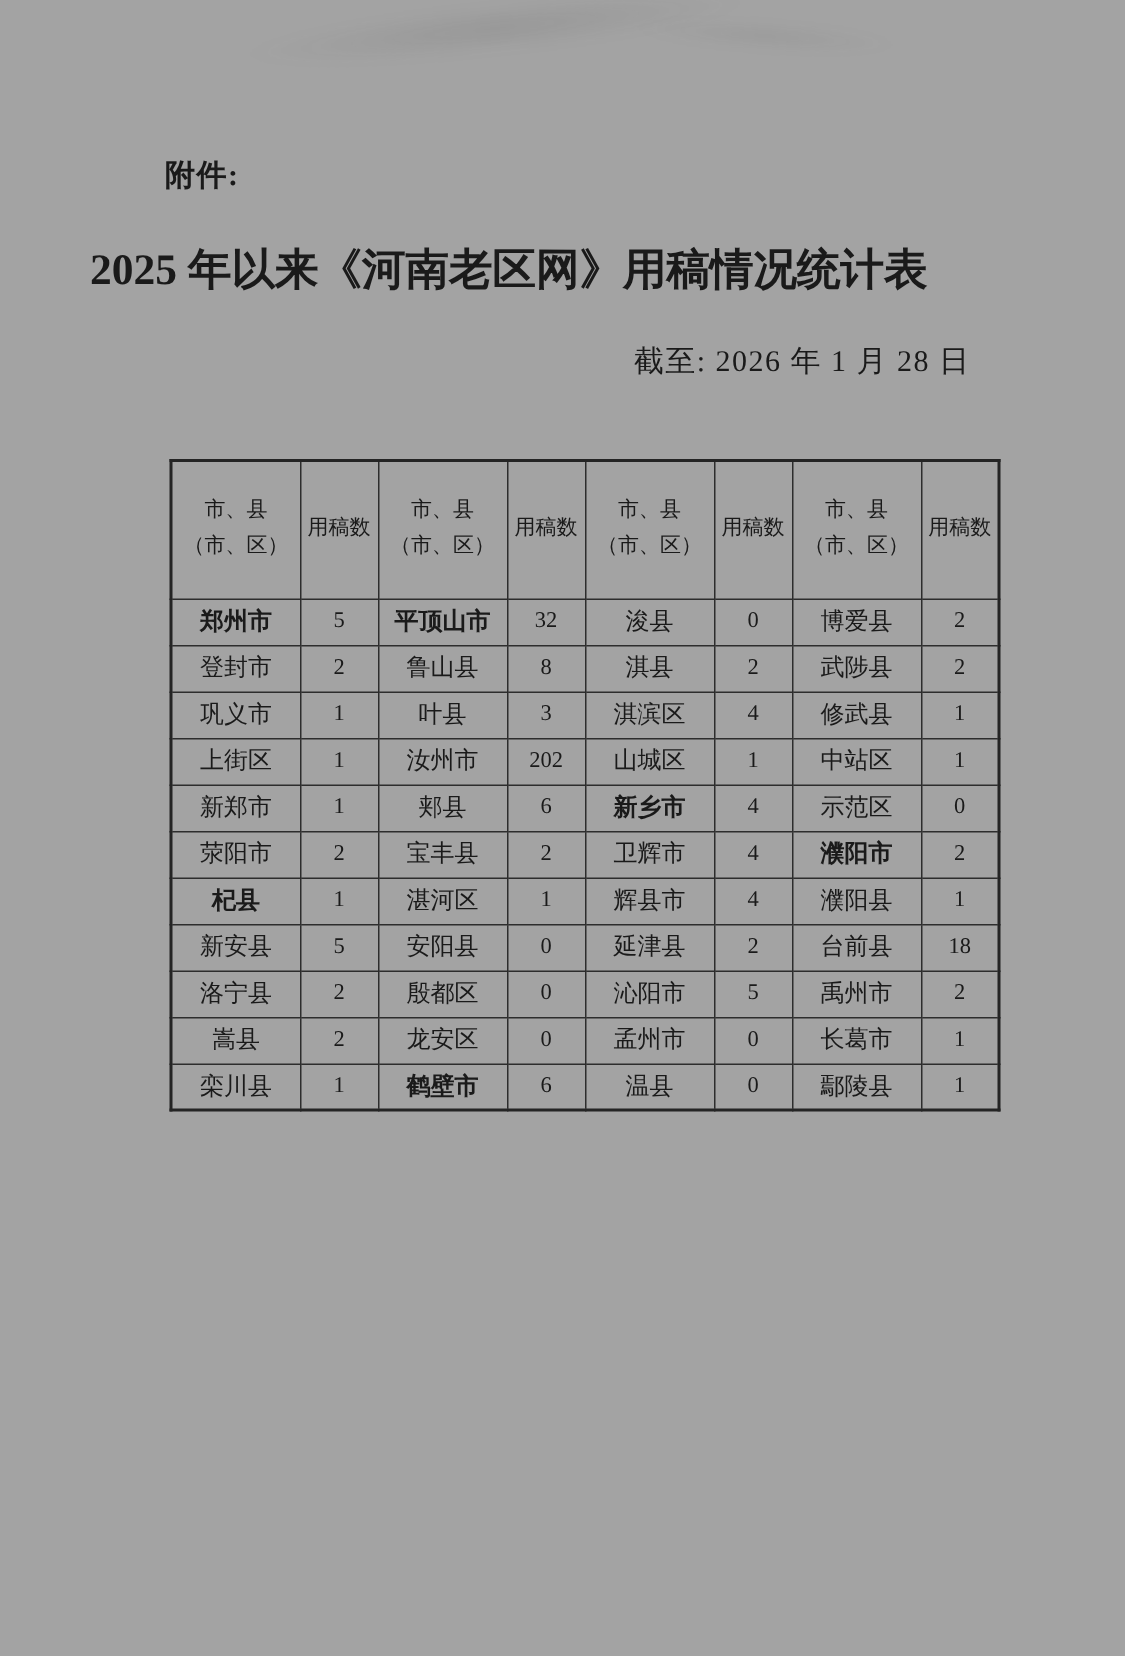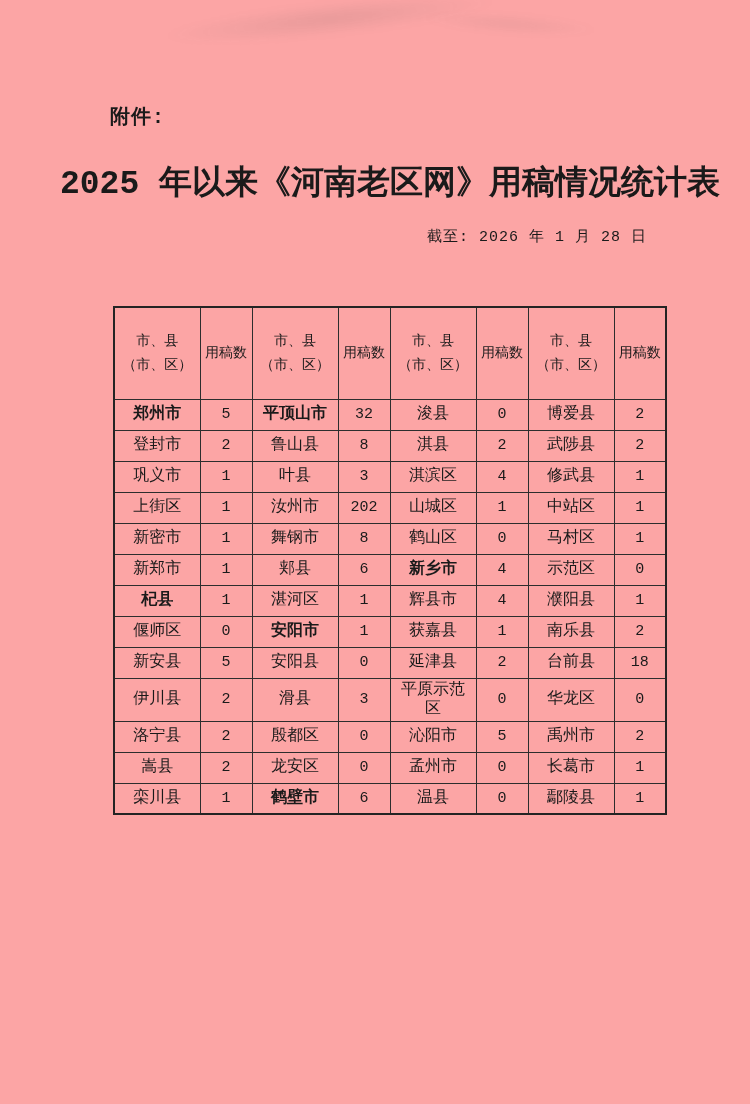--- a/index.html
+++ b/index.html
@@ -5,23 +5,23 @@
   html, body {
     margin: 0;
     padding: 0;
     background: #e9e9e7;
   }
   .page {
     position: relative;
     width: 750px;
     height: 1104px;
     margin: 0 auto;
-    background: #fca5a5;
+    background: #a3a3a3;
     overflow: hidden;
-    font-family: Liberation Mono, monospace;
+    font-family: Liberation Serif, serif;
     color: #1a1a1a;
   }
   
   .scan-noise-1 {
     position: absolute; top: 2px; left: 160px; width: 340px; height: 34px;
     background: radial-gradient(ellipse at center, rgba(60,60,60,0.10), rgba(0,0,0,0) 70%);
     filter: blur(3px); transform: rotate(-6deg);
   }
   .scan-noise-2 {
     position: absolute; top: 14px; left: 420px; width: 180px; height: 20px;
@@ -32,30 +32,30 @@
     position: absolute;
     left: 110px; top: 103px;
     font-size: 20px;
     font-weight: 700;
     letter-spacing: 1px;
   }
   .title {
     position: absolute;
     left: 60px; top: 160px; width: 630px;
     margin: 0;
-    text-align: right;
-    font-size: 33px;
+    text-align: left;
+    font-size: 29px;
     font-weight: 700;
     letter-spacing: 0px;
     white-space: nowrap;
   }
   .asof {
     position: absolute;
     top: 227px; right: 103px;
-    font-size: 15px;
+    font-size: 20px;
     letter-spacing: 1px;
   }
   table.stats {
     position: absolute;
     left: 113px; top: 306px;
     width: 552px;
     border-collapse: collapse;
     table-layout: fixed;
     border: 2px solid #242424;
   }
@@ -153,80 +153,60 @@
           <td class="region">上街区</td>
           <td class="count">1</td>
           <td class="region">汝州市</td>
           <td class="count">202</td>
           <td class="region">山城区</td>
           <td class="count">1</td>
           <td class="region">中站区</td>
           <td class="count">1</td>
         </tr>
         <tr>
-          <td class="region">新密市</td>
-          <td class="count">1</td>
-          <td class="region">舞钢市</td>
-          <td class="count">8</td>
-          <td class="region">鹤山区</td>
-          <td class="count">0</td>
-          <td class="region">马村区</td>
-          <td class="count">1</td>
-        </tr>
-        <tr>
           <td class="region">新郑市</td>
           <td class="count">1</td>
           <td class="region">郏县</td>
           <td class="count">6</td>
           <td class="region bold">新乡市</td>
           <td class="count">4</td>
           <td class="region">示范区</td>
           <td class="count">0</td>
         </tr>
         <tr>
+          <td class="region">荥阳市</td>
+          <td class="count">2</td>
+          <td class="region">宝丰县</td>
+          <td class="count">2</td>
+          <td class="region">卫辉市</td>
+          <td class="count">4</td>
+          <td class="region bold">濮阳市</td>
+          <td class="count">2</td>
+        </tr>
+        <tr>
           <td class="region bold">杞县</td>
           <td class="count">1</td>
           <td class="region">湛河区</td>
           <td class="count">1</td>
           <td class="region">辉县市</td>
           <td class="count">4</td>
           <td class="region">濮阳县</td>
           <td class="count">1</td>
-        </tr>
-        <tr>
-          <td class="region">偃师区</td>
-          <td class="count">0</td>
-          <td class="region bold">安阳市</td>
-          <td class="count">1</td>
-          <td class="region">获嘉县</td>
-          <td class="count">1</td>
-          <td class="region">南乐县</td>
-          <td class="count">2</td>
         </tr>
         <tr>
           <td class="region">新安县</td>
           <td class="count">5</td>
           <td class="region">安阳县</td>
           <td class="count">0</td>
           <td class="region">延津县</td>
           <td class="count">2</td>
           <td class="region">台前县</td>
           <td class="count">18</td>
         </tr>
         <tr>
-          <td class="region">伊川县</td>
-          <td class="count">2</td>
-          <td class="region">滑县</td>
-          <td class="count">3</td>
-          <td class="region">平原示范区</td>
-          <td class="count">0</td>
-          <td class="region">华龙区</td>
-          <td class="count">0</td>
-        </tr>
-        <tr>
           <td class="region">洛宁县</td>
           <td class="count">2</td>
           <td class="region">殷都区</td>
           <td class="count">0</td>
           <td class="region">沁阳市</td>
           <td class="count">5</td>
           <td class="region">禹州市</td>
           <td class="count">2</td>
         </tr>
         <tr>

